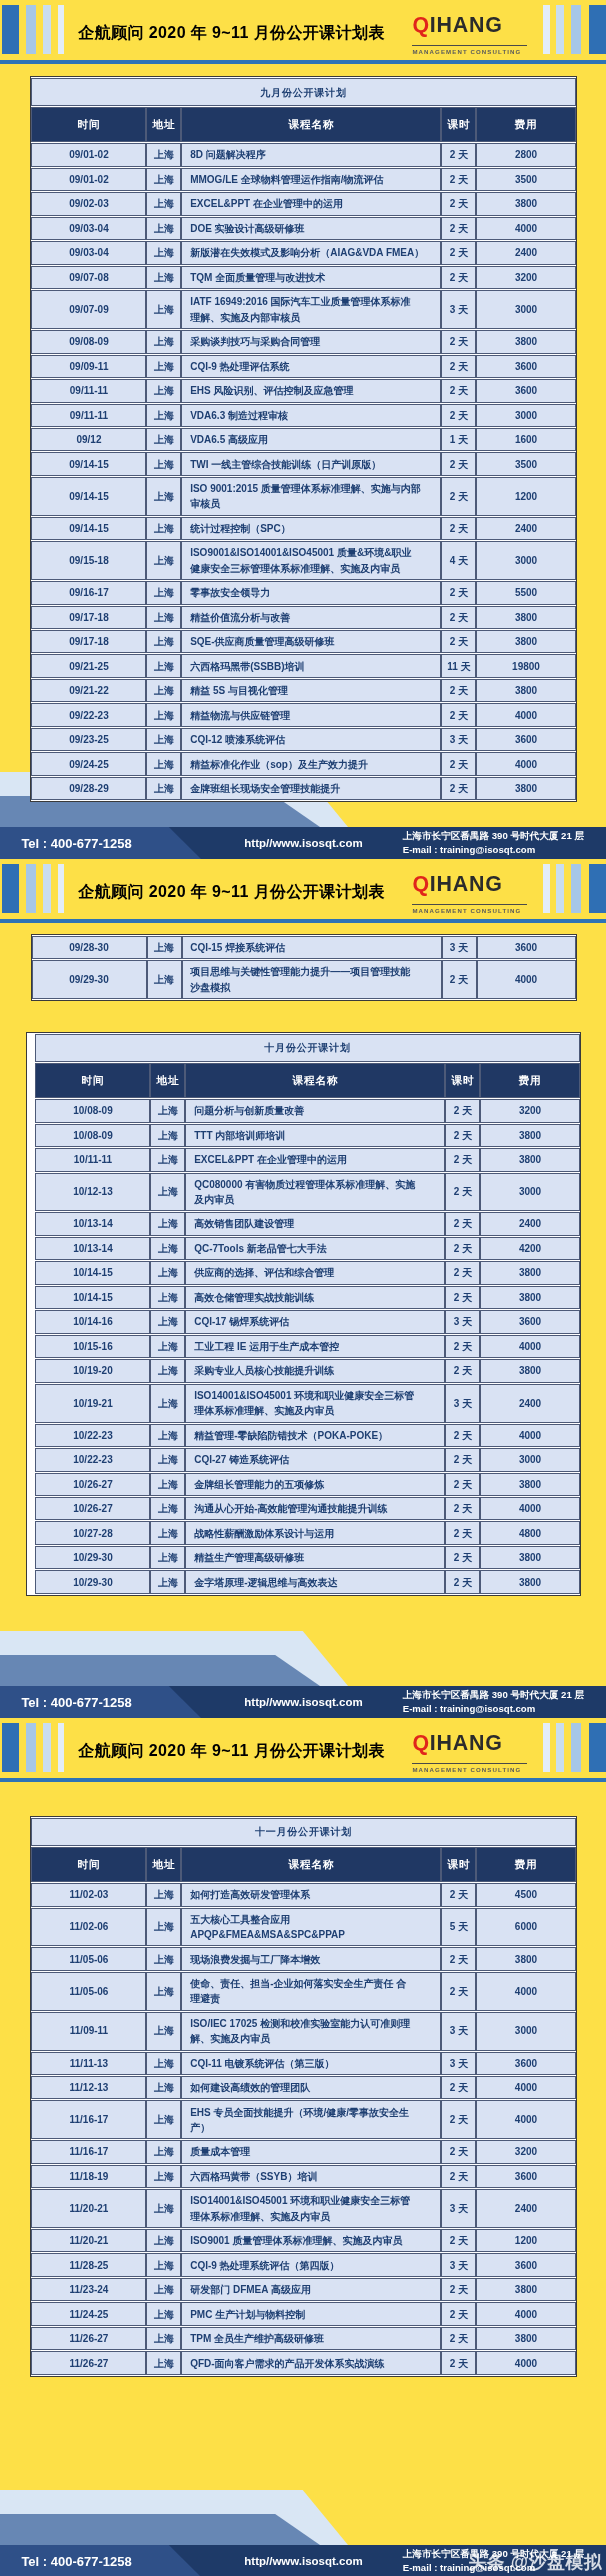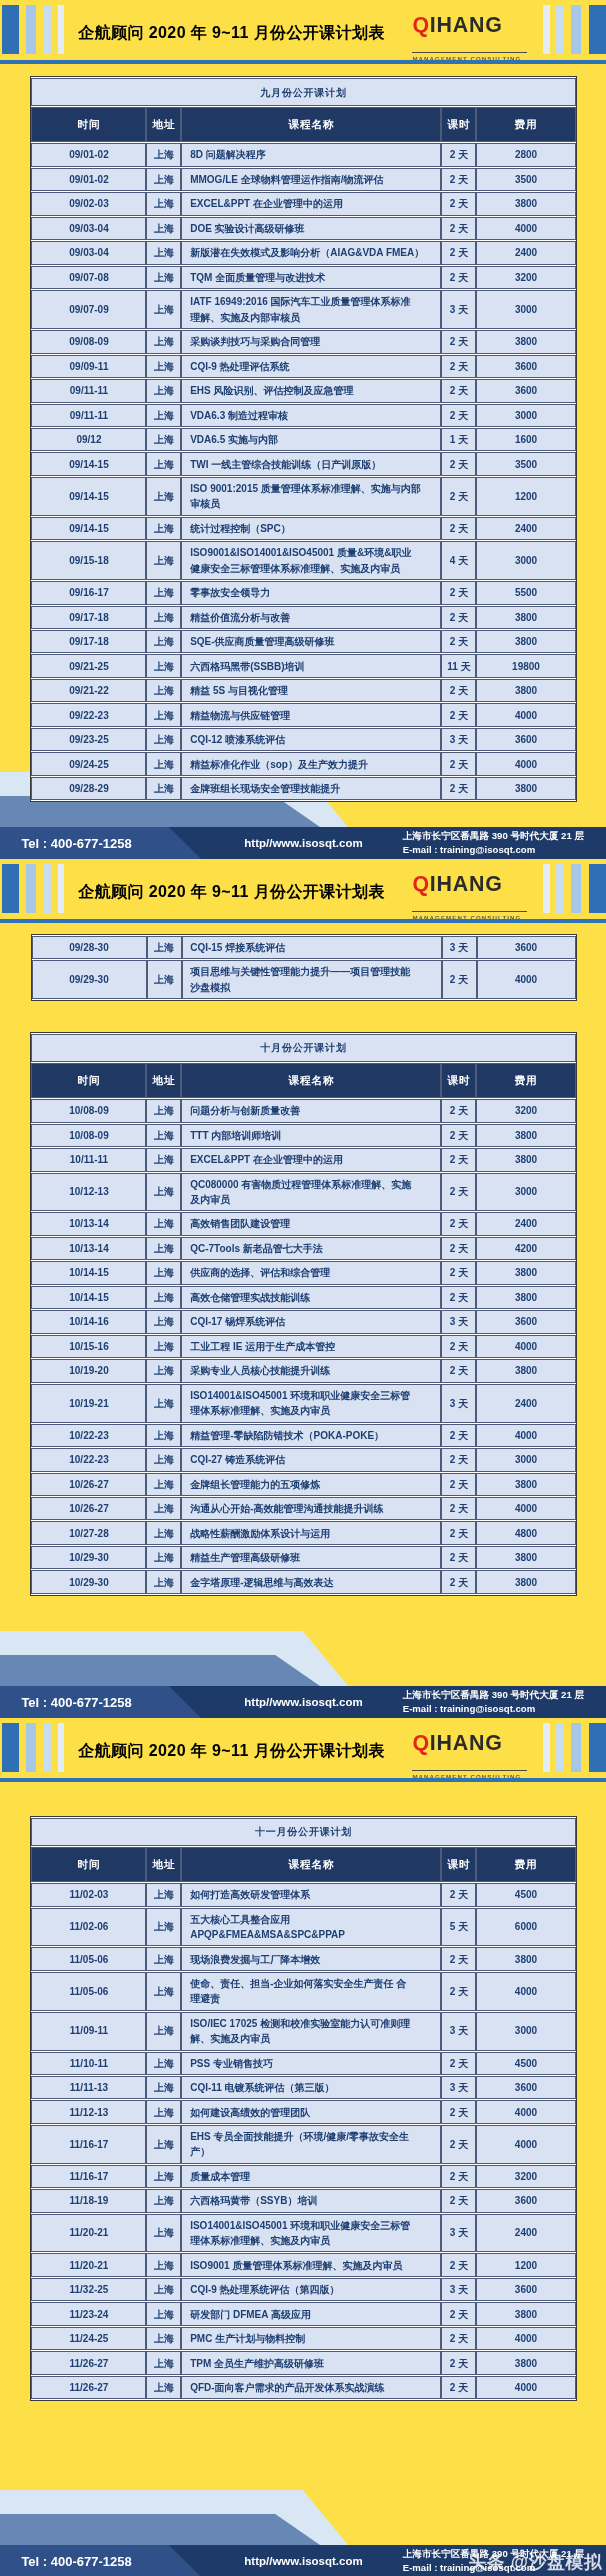--- a/index.html
+++ b/index.html
@@ -15,35 +15,35 @@
   .bars-left{margin-left:2.3px;}
   .bars-left span{margin-right:6.9px;}
   .bars-right span{margin-left:6.9px;}
   .bdark{width:17px;background:#2f6fb4;}
   .bmed{width:10px;background:#a6c7e7;}
   .blight{width:7.7px;background:#c9ddf0;}
   .bfaint{width:6.1px;background:#e3edf8;}
   .bars-right .bdark{width:17.6px;margin-left:8.4px;}
   .hdr-title{font-size:16px;font-weight:bold;color:#000;margin:23px 0 0 7.7px;letter-spacing:0.4px;white-space:nowrap;}
   .logo{margin-left:auto;margin-top:15.3px;width:115px;flex:none;}
-  .logo-word{font-size:21.4px;font-weight:900;color:#2b2b2b;line-height:1;letter-spacing:0.8px;border-bottom:1.5px solid #4a4a4a;padding-bottom:15px;font-family:"Liberation Sans","DejaVu Sans",sans-serif;}
+  .logo-word{font-size:21.4px;font-weight:900;color:#2b2b2b;line-height:1;letter-spacing:0.8px;border-bottom:1.5px solid #4a4a4a;padding-bottom:8px;font-family:"Liberation Sans","DejaVu Sans",sans-serif;}
   .logo-q{color:#e0251b;}
   .logo-sub{font-size:6.1px;color:#5a5a5a;letter-spacing:1.1px;margin-top:2.3px;font-weight:bold;white-space:nowrap;}
   .bars-right{margin-left:9.2px;}
 
   
   .tbl{width:545px;margin:12.2px auto 0;border-collapse:separate;border-spacing:0 1.5px;border:1.5px solid #3a3a3a;table-layout:fixed;background:#fff;position:relative;z-index:1;flex:none;}
   .tbl col.w0{width:115px;} .tbl col.w1{width:35px;} .tbl col.w2{width:260px;} .tbl col.w3{width:35px;} .tbl col.w4{width:99px;}
   .tbl th,.tbl td{border:0.8px solid #4d5a78;}
   .sec-title{background:#4573c4;color:#fff;font-weight:bold;font-size:11.5px;text-align:center;height:20px;border:0.8px solid #1d2d55;letter-spacing:0.8px;margin-left:10px;}
   .tbl th{background:#203864;color:#fff;font-size:10.7px;font-weight:bold;height:31px;letter-spacing:0.8px;}
   .tbl td{background:#d9e2f3;color:#1e3f72;font-size:10px;font-weight:bold;padding:3.1px 2.3px;line-height:15.3px;text-align:center;overflow:hidden;}
   .tbl td.c2{text-align:left;padding-left:7.7px;white-space:pre-line;}
   .tbl.cont{margin-top:10.7px;}
-  .tbl.oct{margin-top:31px;}
+  .tbl.oct{margin-top:31px;padding-left:8px;}
   .tbl.nov{margin-top:34px;}
 
   
   .ftr{position:relative;margin-top:auto;height:32px;background:#1e3a68;flex:none;color:#fff;}
   .deco-a{position:absolute;bottom:100%;left:0;width:348px;height:55px;background:#d9e6f4;clip-path:polygon(0 0,87% 0,100% 100%,0 100%);z-index:0;}
   .deco-b{position:absolute;bottom:100%;left:0;width:320px;height:31px;background:#6787b4;clip-path:polygon(0 0,86% 0,100% 100%,0 100%);z-index:0;}
   .ftr-accent{position:absolute;left:0;top:0;height:100%;width:201px;background:#2f5088;clip-path:polygon(0 0,84% 0,100% 100%,0 100%);}
   .ftr-row{position:relative;display:flex;align-items:center;height:100%;z-index:1;gap:36px;}
   .ftr-tel{margin-left:21.4px;font-size:13px;font-weight:bold;white-space:nowrap;}
   .ftr-url{position:absolute;left:191px;right:191px;text-align:center;font-size:11.5px;font-weight:bold;}
@@ -172,21 +172,21 @@
         <tr>
           <td class="c0">09/11-11</td>
           <td class="c1">上海</td>
           <td class="c2">VDA6.3 制造过程审核</td>
           <td class="c3">2 天</td>
           <td class="c4">3000</td>
         </tr>
         <tr>
           <td class="c0">09/12</td>
           <td class="c1">上海</td>
-          <td class="c2">VDA6.5 实施与内部</td>
+          <td class="c2">VDA6.5 高级应用</td>
           <td class="c3">1 天</td>
           <td class="c4">1600</td>
         </tr>
         <tr>
           <td class="c0">09/14-15</td>
           <td class="c1">上海</td>
           <td class="c2">TWI 一线主管综合技能训练（日产训原版）</td>
           <td class="c3">2 天</td>
           <td class="c4">3500</td>
         </tr>
@@ -596,27 +596,20 @@
         </tr>
         <tr>
           <td class="c0">11/09-11</td>
           <td class="c1">上海</td>
           <td class="c2">ISO/IEC 17025 检测和校准实验室能力认可准则理
 解、实施及内审员</td>
           <td class="c3">3 天</td>
           <td class="c4">3000</td>
         </tr>
         <tr>
-          <td class="c0">11/10-11</td>
-          <td class="c1">上海</td>
-          <td class="c2">PSS 专业销售技巧</td>
-          <td class="c3">2 天</td>
-          <td class="c4">4500</td>
-        </tr>
-        <tr>
           <td class="c0">11/11-13</td>
           <td class="c1">上海</td>
           <td class="c2">CQI-11 电镀系统评估（第三版）</td>
           <td class="c3">3 天</td>
           <td class="c4">3600</td>
         </tr>
         <tr>
           <td class="c0">11/12-13</td>
           <td class="c1">上海</td>
           <td class="c2">如何建设高绩效的管理团队</td>
@@ -654,21 +647,21 @@
           <td class="c4">2400</td>
         </tr>
         <tr>
           <td class="c0">11/20-21</td>
           <td class="c1">上海</td>
           <td class="c2">ISO9001 质量管理体系标准理解、实施及内审员</td>
           <td class="c3">2 天</td>
           <td class="c4">1200</td>
         </tr>
         <tr>
-          <td class="c0">11/32-25</td>
+          <td class="c0">11/28-25</td>
           <td class="c1">上海</td>
           <td class="c2">CQI-9 热处理系统评估（第四版）</td>
           <td class="c3">3 天</td>
           <td class="c4">3600</td>
         </tr>
         <tr>
           <td class="c0">11/23-24</td>
           <td class="c1">上海</td>
           <td class="c2">研发部门 DFMEA 高级应用</td>
           <td class="c3">2 天</td>

